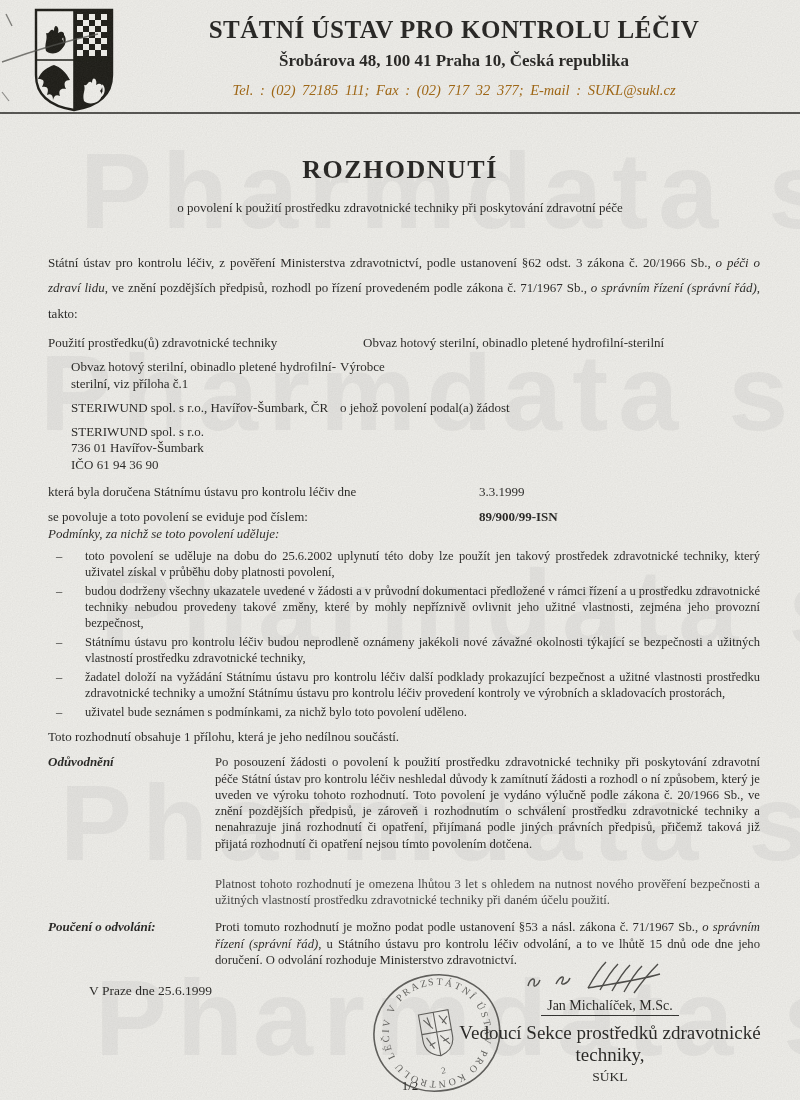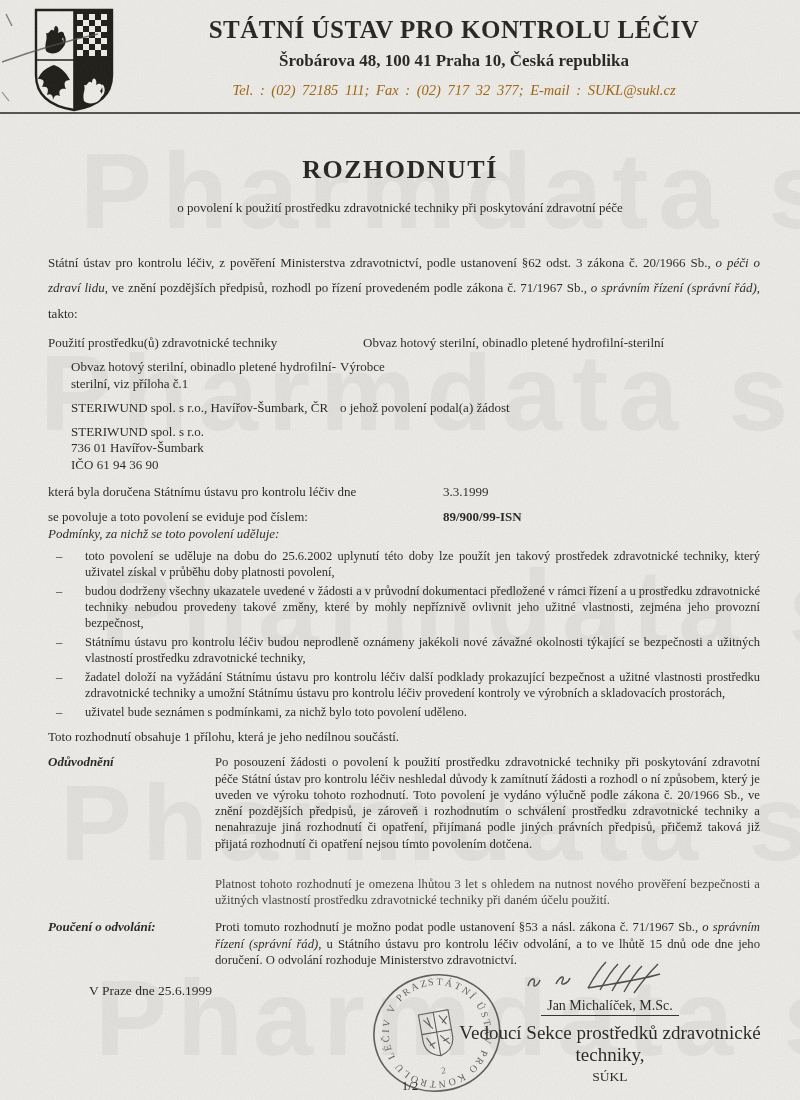--- a/index.html
+++ b/index.html
@@ -35,21 +35,21 @@
 
   
   .body { position:absolute; top:250px; left:48px; right:40px; z-index:2; font-size:13px; }
   .intro { text-align:justify; line-height:1.95; }
   .intro i, .appeal i { font-style:italic; }
 
   .fields { display:grid; grid-template-columns:292px 1fr; row-gap:7px; margin-top:9px; line-height:1.3; }
   .f-label { font-size:13px; }
   .f-value { font-weight:normal;margin-left:23px; }
 
-  .kv { display:grid; grid-template-columns:395px 1fr; margin-top:8px; line-height:1.5; }
+  .kv { display:grid; grid-template-columns:395px 1fr; margin-top:8px; line-height:1.5;gap:36px; }
   .kv + .kv { margin-top:5px; }
   .kv .v-bold { font-weight:bold; }
 
   .cond-head { font-weight:normal; font-style:italic; margin-top:0; }
   ul.conds { list-style:none; margin:6px 0 0 0; padding:0; }
   ul.conds li {
     position:relative; padding-left:37px; margin-top:3px;
     text-align:justify; line-height:1.28; font-size:12.5px;
   }
   ul.conds li::before { content:"–"; position:absolute; left:8px; top:0; }

